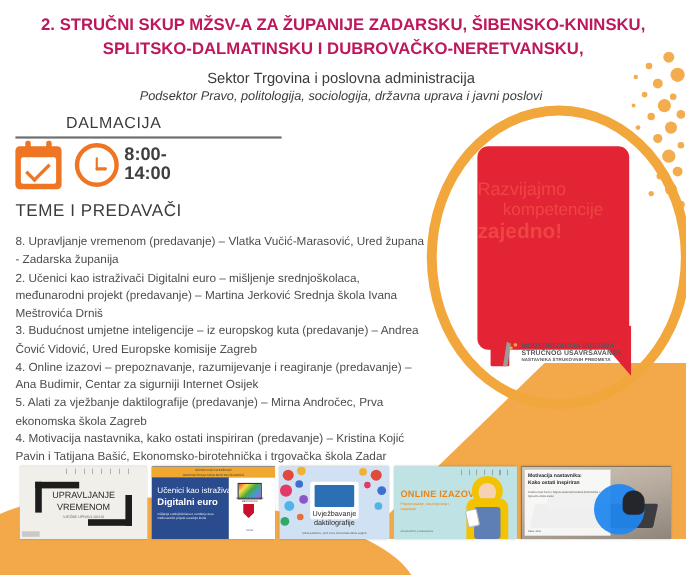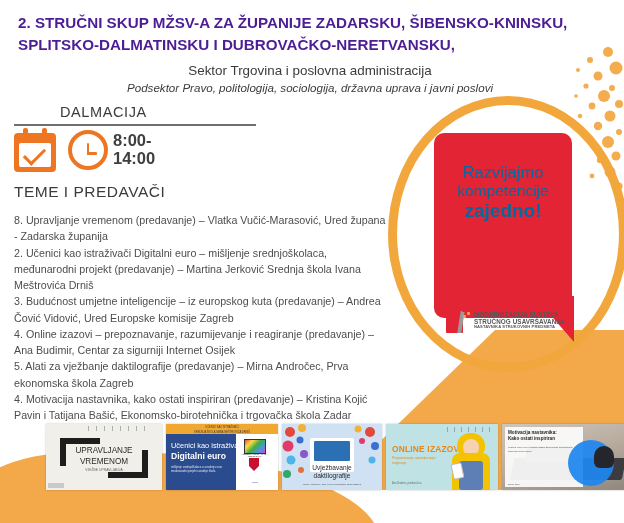--- a/index.html
+++ b/index.html
@@ -42,44 +42,44 @@
     z-index:4;
   }
   .bubble-tail{
     position:absolute;left:534px;top:296px;width:40px;height:46px;
     background:#e32434;
     clip-path:polygon(0% 0%, 100% 0%, 100% 100%);
     z-index:4;
   }
   .bubble-text{
     position:absolute;left:434px;top:163px;width:138px;
-    text-align:center;color:#0369a1;line-height:1.16;z-index:6;
+    text-align:left;color:#ef4444;line-height:1.16;z-index:6;
   }
   .bt1{font-size:16.5px;}
-  .bt2{font-size:15.5px;}
+  .bt2{font-size:15.5px;padding-left:23px;}
   .bt3{font-size:19px;font-weight:bold;}
 
   
   .logo{position:absolute;left:446px;top:304px;width:124px;height:34px;z-index:6;display:flex;align-items:center;gap:4px;}
   .logo-mark{position:relative;width:24px;height:26px;flex:0 0 auto;}
   .logo-book{position:absolute;left:0;top:5px;width:17px;height:20px;background:#e32434;border-radius:1px;}
   .logo-page{position:absolute;left:13px;top:3px;width:4px;height:22px;background:#9a9a9a;transform:skewX(-9deg);}
   .lsq{position:absolute;border-radius:1px;}
   .lsq.a{left:16px;top:0px;width:4px;height:4px;background:#e32434;}
   .lsq.b{left:21px;top:4px;width:3px;height:3px;background:#f2a73c;}
   .lsq.c{left:17px;top:7px;width:3px;height:3px;background:#f2a73c;}
   .logo-text{display:flex;flex-direction:column;line-height:1.04;}
   .lt1{font-size:6.3px;font-weight:bold;color:#55565a;letter-spacing:.1px;}
   .lt2{font-size:6.3px;font-weight:bold;color:#55565a;letter-spacing:.1px;}
   .lt3{font-size:4.1px;font-weight:bold;color:#55565a;letter-spacing:.1px;}
 
   
   .title{
-    position:absolute;left:18px;top:12px;width:588px;text-align:left;
-    color:#4c1d95;font-size:15.2px;font-weight:bold;line-height:1.45;z-index:5;
+    position:absolute;left:18px;top:12px;width:588px;text-align:center;
+    color:#be185d;font-size:15.2px;font-weight:bold;line-height:1.45;z-index:5;
   }
   .subtitle{
     position:absolute;left:60px;top:62px;width:500px;text-align:center;
     color:#3b3b3b;font-size:13.4px;line-height:1.35;z-index:5;
   }
   .subtitle2{
     position:absolute;left:40px;top:80px;width:540px;text-align:center;
     color:#3b3b3b;font-size:11.6px;line-height:1.35;z-index:5;font-style:italic;
   }
 
@@ -108,21 +108,21 @@
   .themes-h{position:absolute;left:14px;top:183px;color:#3b3b3b;font-size:15.5px;letter-spacing:.5px;z-index:5;}
 
   
   .topics{position:absolute;left:14px;top:212px;width:372px;z-index:5;
           color:#4d4d4d;font-size:10.7px;line-height:1.52;}
   .topics div{margin:0;}
 
   
   .strip{position:absolute;left:18px;top:424px;width:596px;height:66px;z-index:6;display:flex;gap:4px;}
   .thumb{position:relative;height:66px;overflow:hidden;box-shadow:0 0 2px rgba(0,0,0,.25);flex:0 0 auto;background:#fff;}
-  .t1{width:116px;background:#f1efe9;margin-left:28px;}
+  .t1{width:116px;background:#f1efe9;}
   .t2{width:112px;background:#2b4b8f;}
   .t3{width:100px;background:#cfe1f2;}
   .t4{width:112px;background:#bfe3e4;}
   .t5{width:136px;background:#2f2f2f;}
 
   
   .t1-frame-a{position:absolute;left:14px;top:14px;width:34px;height:22px;border-left:6px solid #1d1d1b;border-top:6px solid #1d1d1b;}
   .t1-frame-b{position:absolute;right:14px;bottom:12px;width:34px;height:22px;border-right:6px solid #1d1d1b;border-bottom:6px solid #1d1d1b;}
   .t1-tx{position:absolute;left:0;top:22px;width:116px;text-align:center;color:#2b2b2b;font-size:8.2px;line-height:1.3;}
   .t1-sub{position:absolute;left:0;top:44px;width:116px;text-align:center;color:#6a6a6a;font-size:3.4px;}

